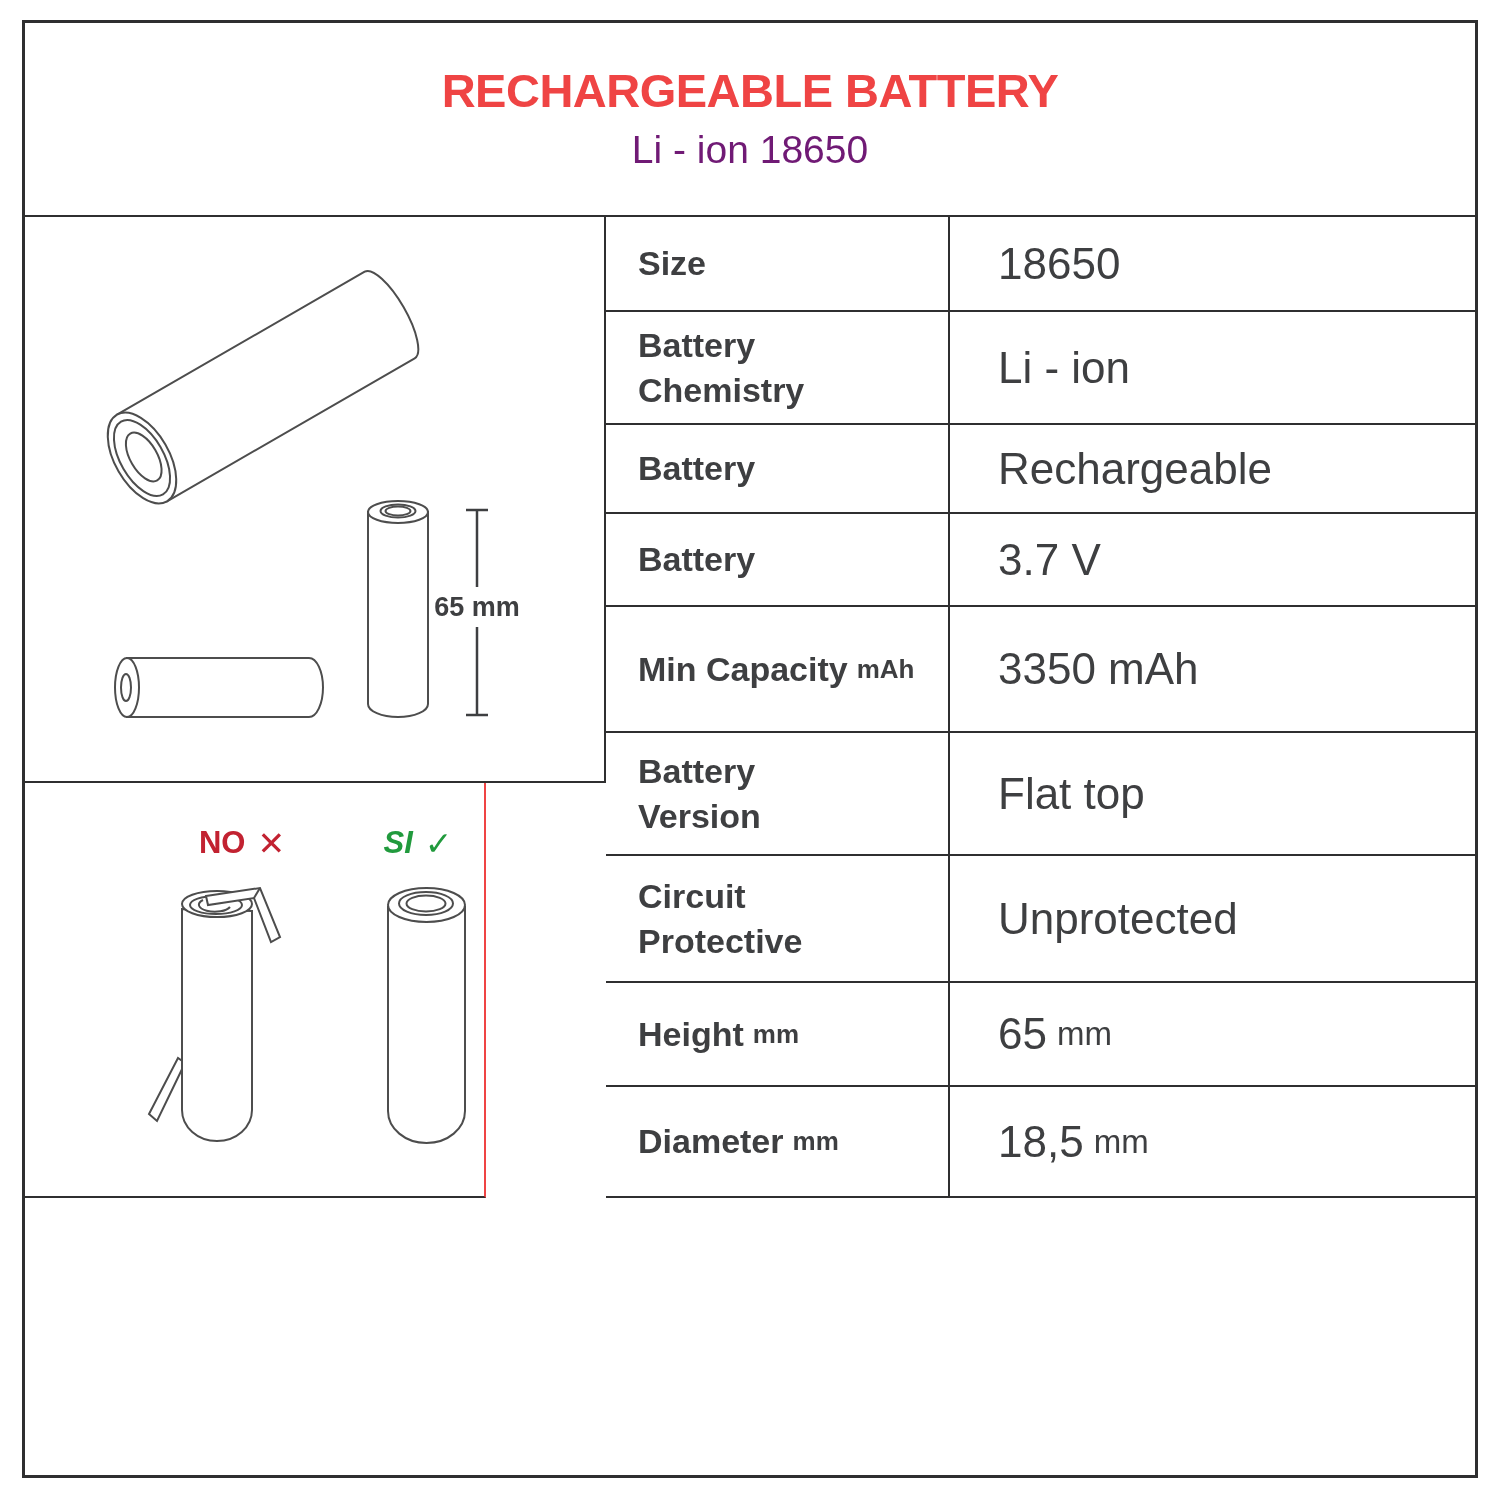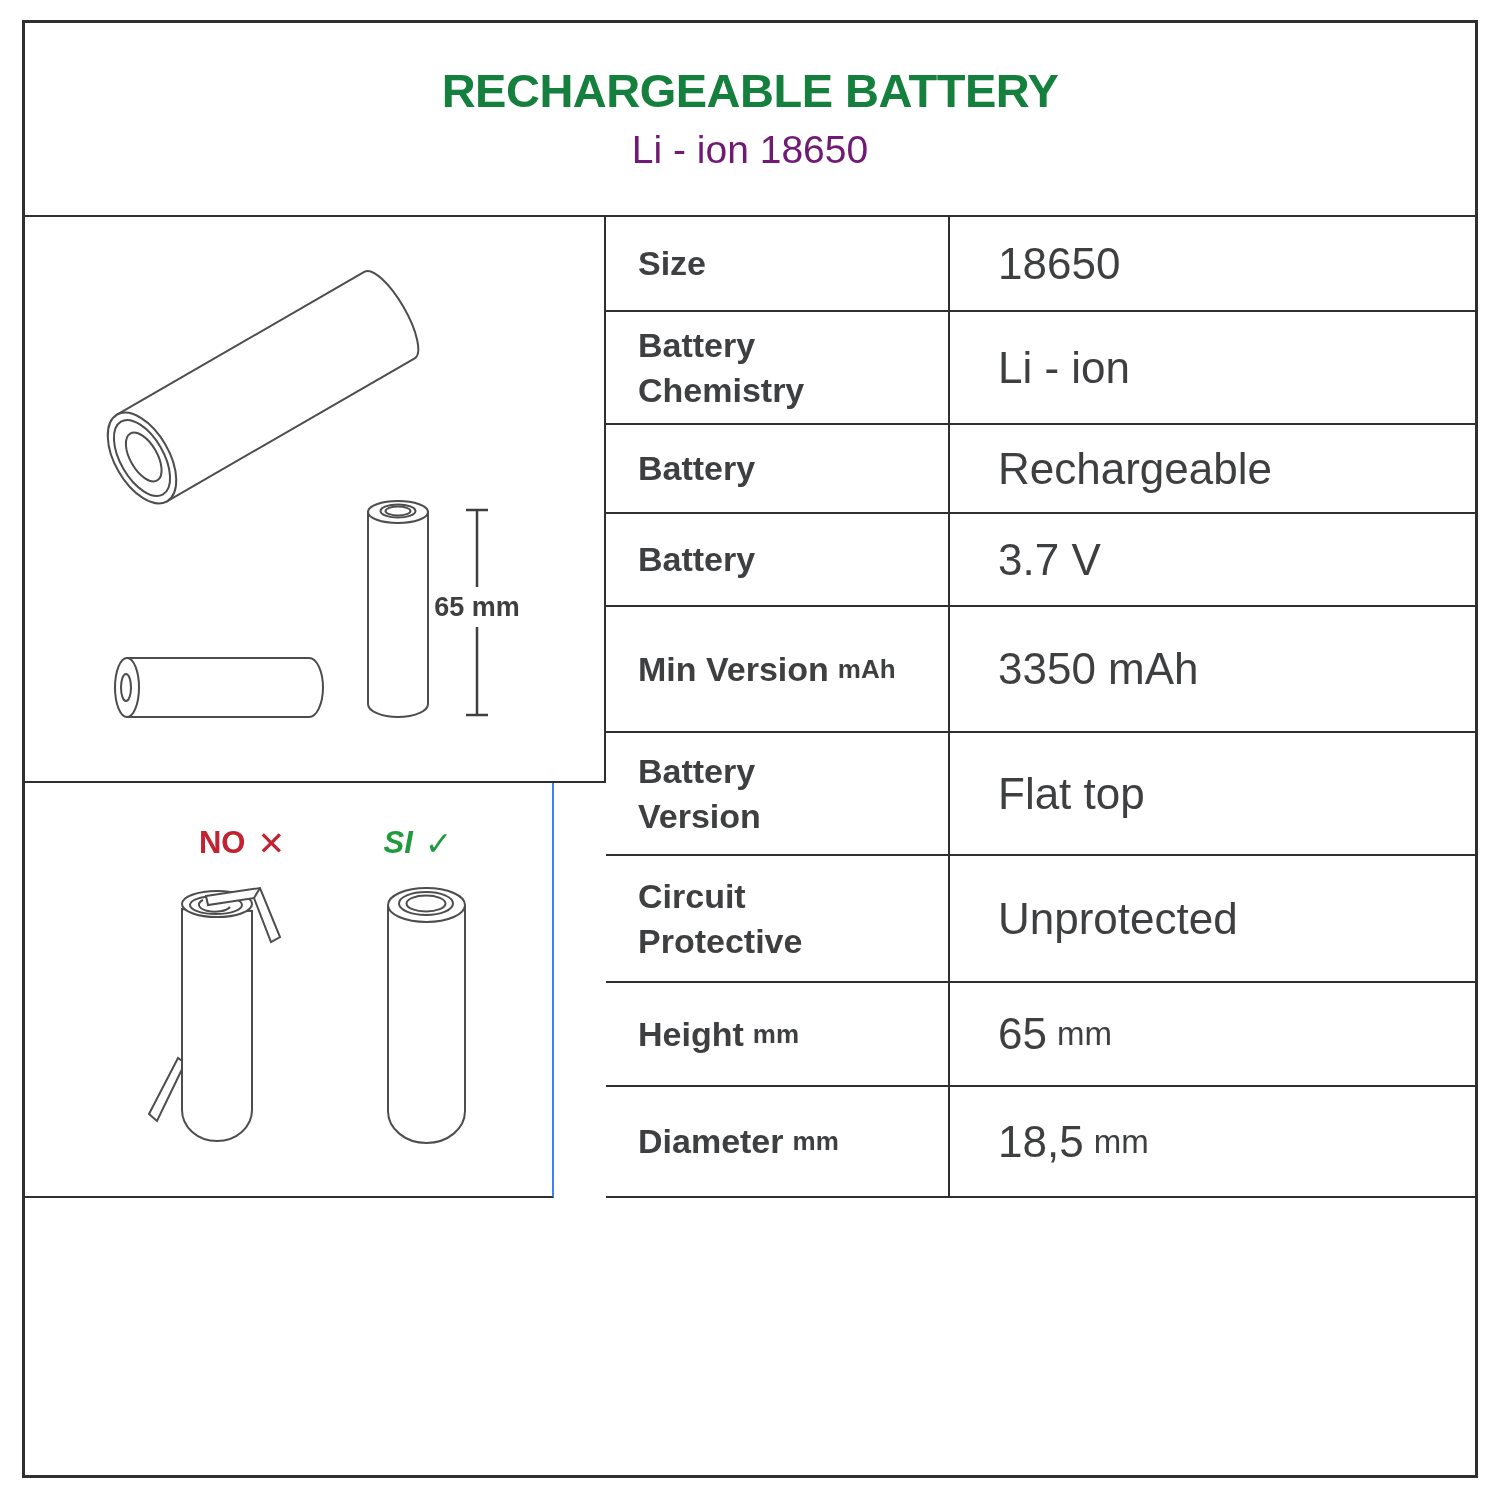--- a/index.html
+++ b/index.html
@@ -10,30 +10,30 @@
   .frame{
     position:absolute;left:22px;top:20px;width:1456px;height:1458px;
     border:3px solid #2f2f30;box-sizing:border-box;pointer-events:none;
   }
   
   .header{
     position:absolute;left:22px;top:20px;width:1456px;height:197px;
     border-bottom:2px solid #2f2f30;box-sizing:border-box;
     display:flex;flex-direction:column;align-items:center;justify-content:center;gap:10px;
   }
-  .title{font-size:47px;font-weight:bold;letter-spacing:-0.5px;color:#15803d;}
+  .title{font-size:47px;font-weight:bold;letter-spacing:-0.5px;color:#ef4444;}
   .subtitle{font-size:39px;font-weight:normal;color:#701a75;}
   
   .panel-illustration{
     position:absolute;left:22px;top:217px;width:584px;height:566px;
     border-right:2px solid #2f2f30;border-bottom:2px solid #2f2f30;box-sizing:border-box;
   }
   .panel-comparison{
-    position:absolute;left:22px;top:783px;width:532px;height:415px;
-    border-right:2px solid #3b82f6;border-bottom:2px solid #2f2f30;box-sizing:border-box;
+    position:absolute;left:22px;top:783px;width:464px;height:415px;
+    border-right:2px solid #ef4444;border-bottom:2px solid #2f2f30;box-sizing:border-box;
   }
   .panel-footer{
     position:absolute;left:22px;top:1198px;width:1456px;height:280px;box-sizing:border-box;
   }
   .panel-illustration svg,.panel-comparison svg{position:absolute;left:0;top:0;}
   
   .cmp-label{
     position:absolute;top:42px;width:160px;display:flex;align-items:center;justify-content:center;gap:12px;
     font-size:31px;font-weight:bold;
   }
@@ -172,21 +172,21 @@
         <span class="spec-label-suffix"></span>
       </div>
       <div class="spec-value-cell">
         <span class="spec-value">3.7 V</span>
         <span class="spec-value-suffix"></span>
       </div>
     </div>
 
     <div class="spec-row" style="height:126px">
       <div class="spec-label-cell">
-        <span class="spec-label">Min Version</span>
+        <span class="spec-label">Min Capacity</span>
         <span class="spec-label-suffix">mAh</span>
       </div>
       <div class="spec-value-cell">
         <span class="spec-value">3350 mAh</span>
         <span class="spec-value-suffix"></span>
       </div>
     </div>
 
     <div class="spec-row" style="height:123px">
       <div class="spec-label-cell">

